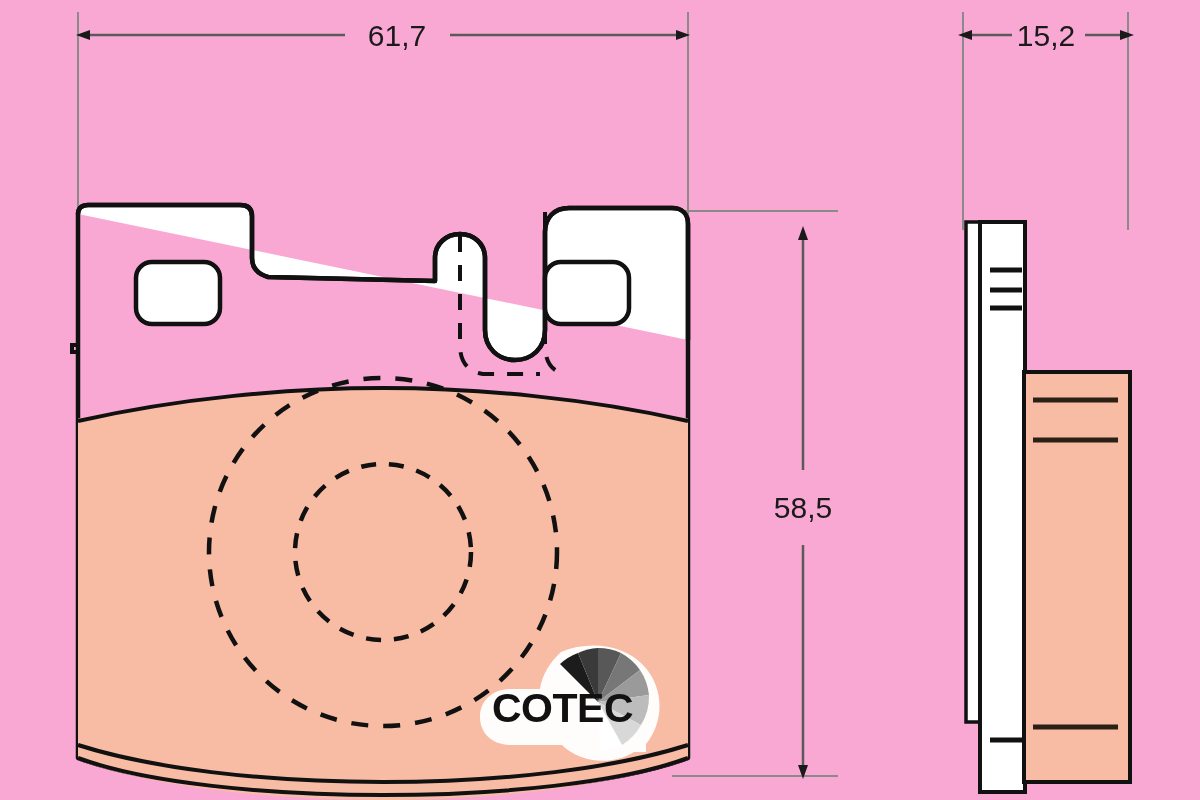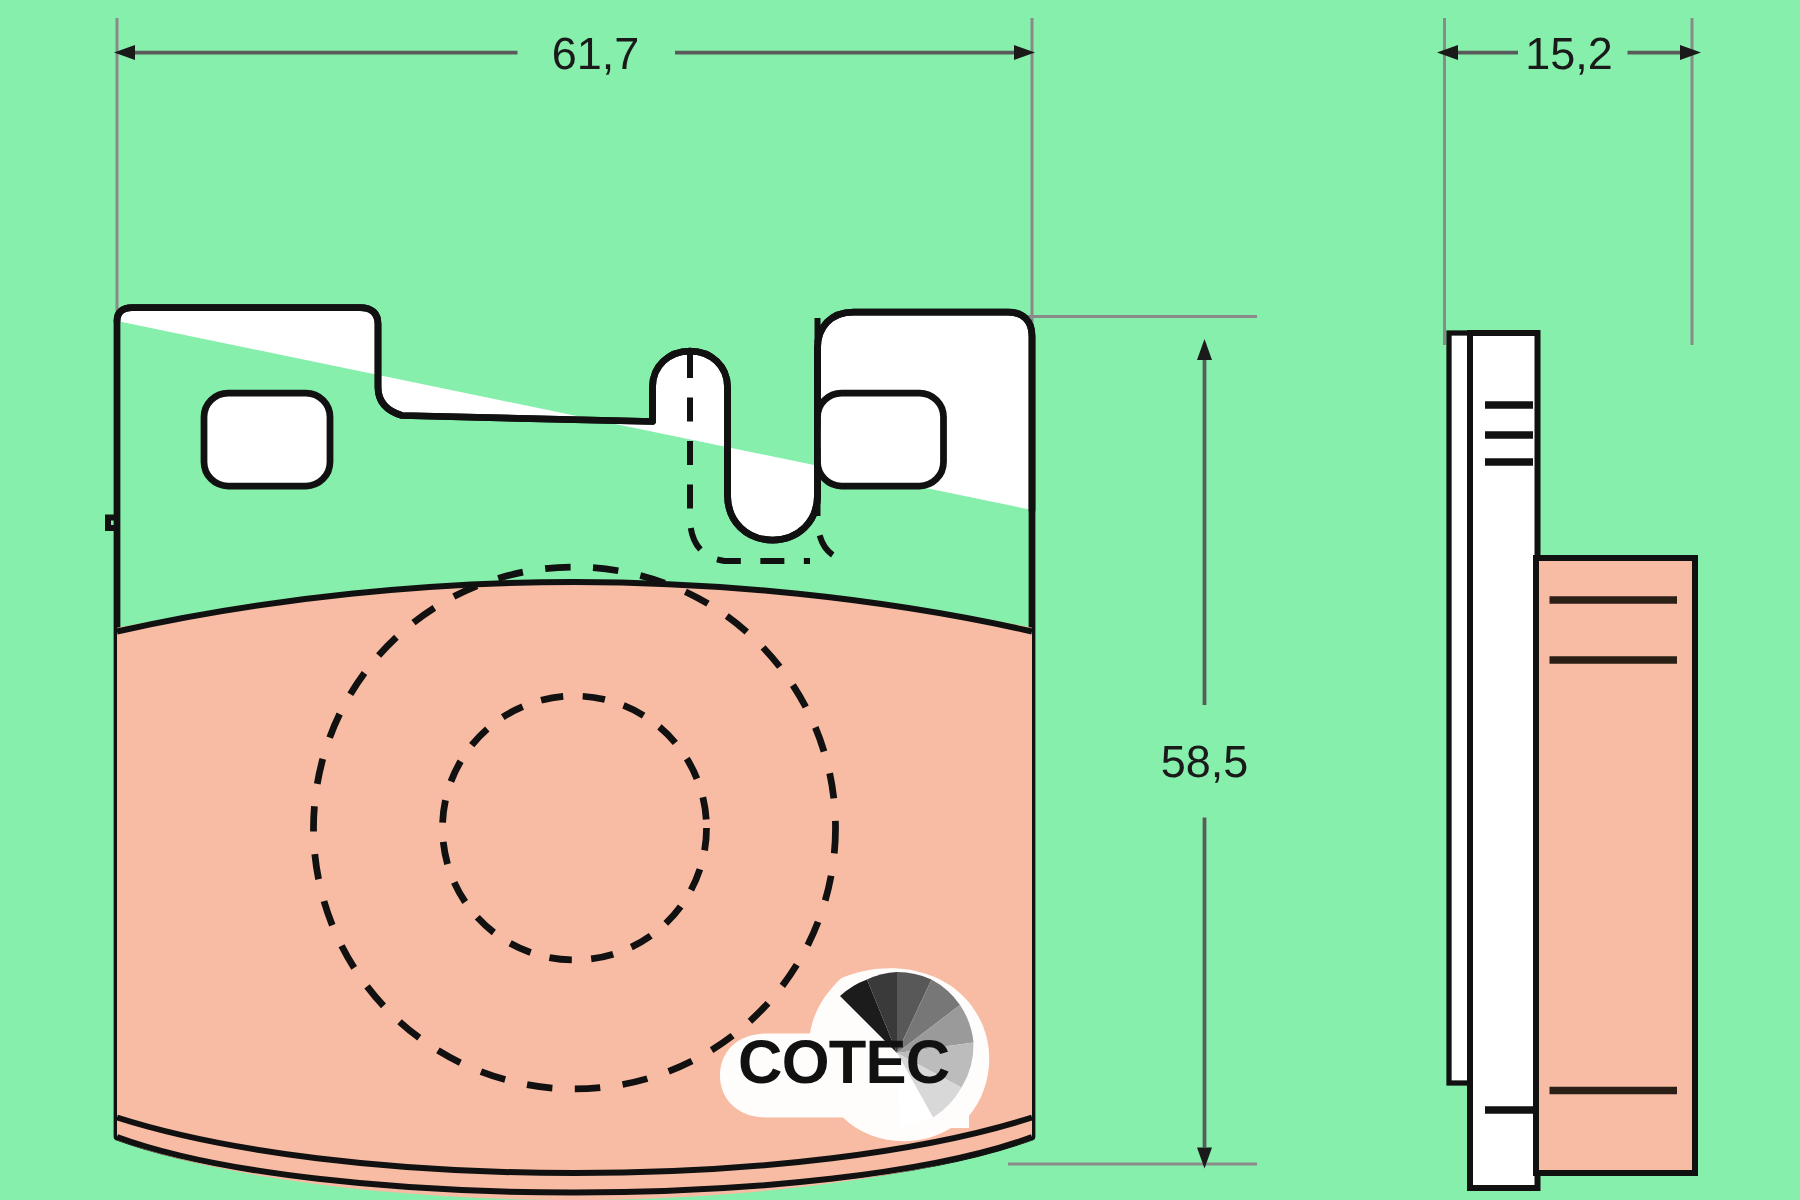--- a/index.html
+++ b/index.html
@@ -8,21 +8,21 @@
     padding: 0;
     background: #ffffff;
   }
   body {
     font-family: "Liberation Sans", sans-serif;
   }
   #stage {
     position: relative;
     width: 1200px;
     height: 800px;
-    background: #86efac;
+    background: #f9a8d4;
     overflow: hidden;
   }
   #drawing {
     position: absolute;
     left: 0;
     top: 0;
     width: 1200px;
     height: 800px;
   }
   .dim-text {

